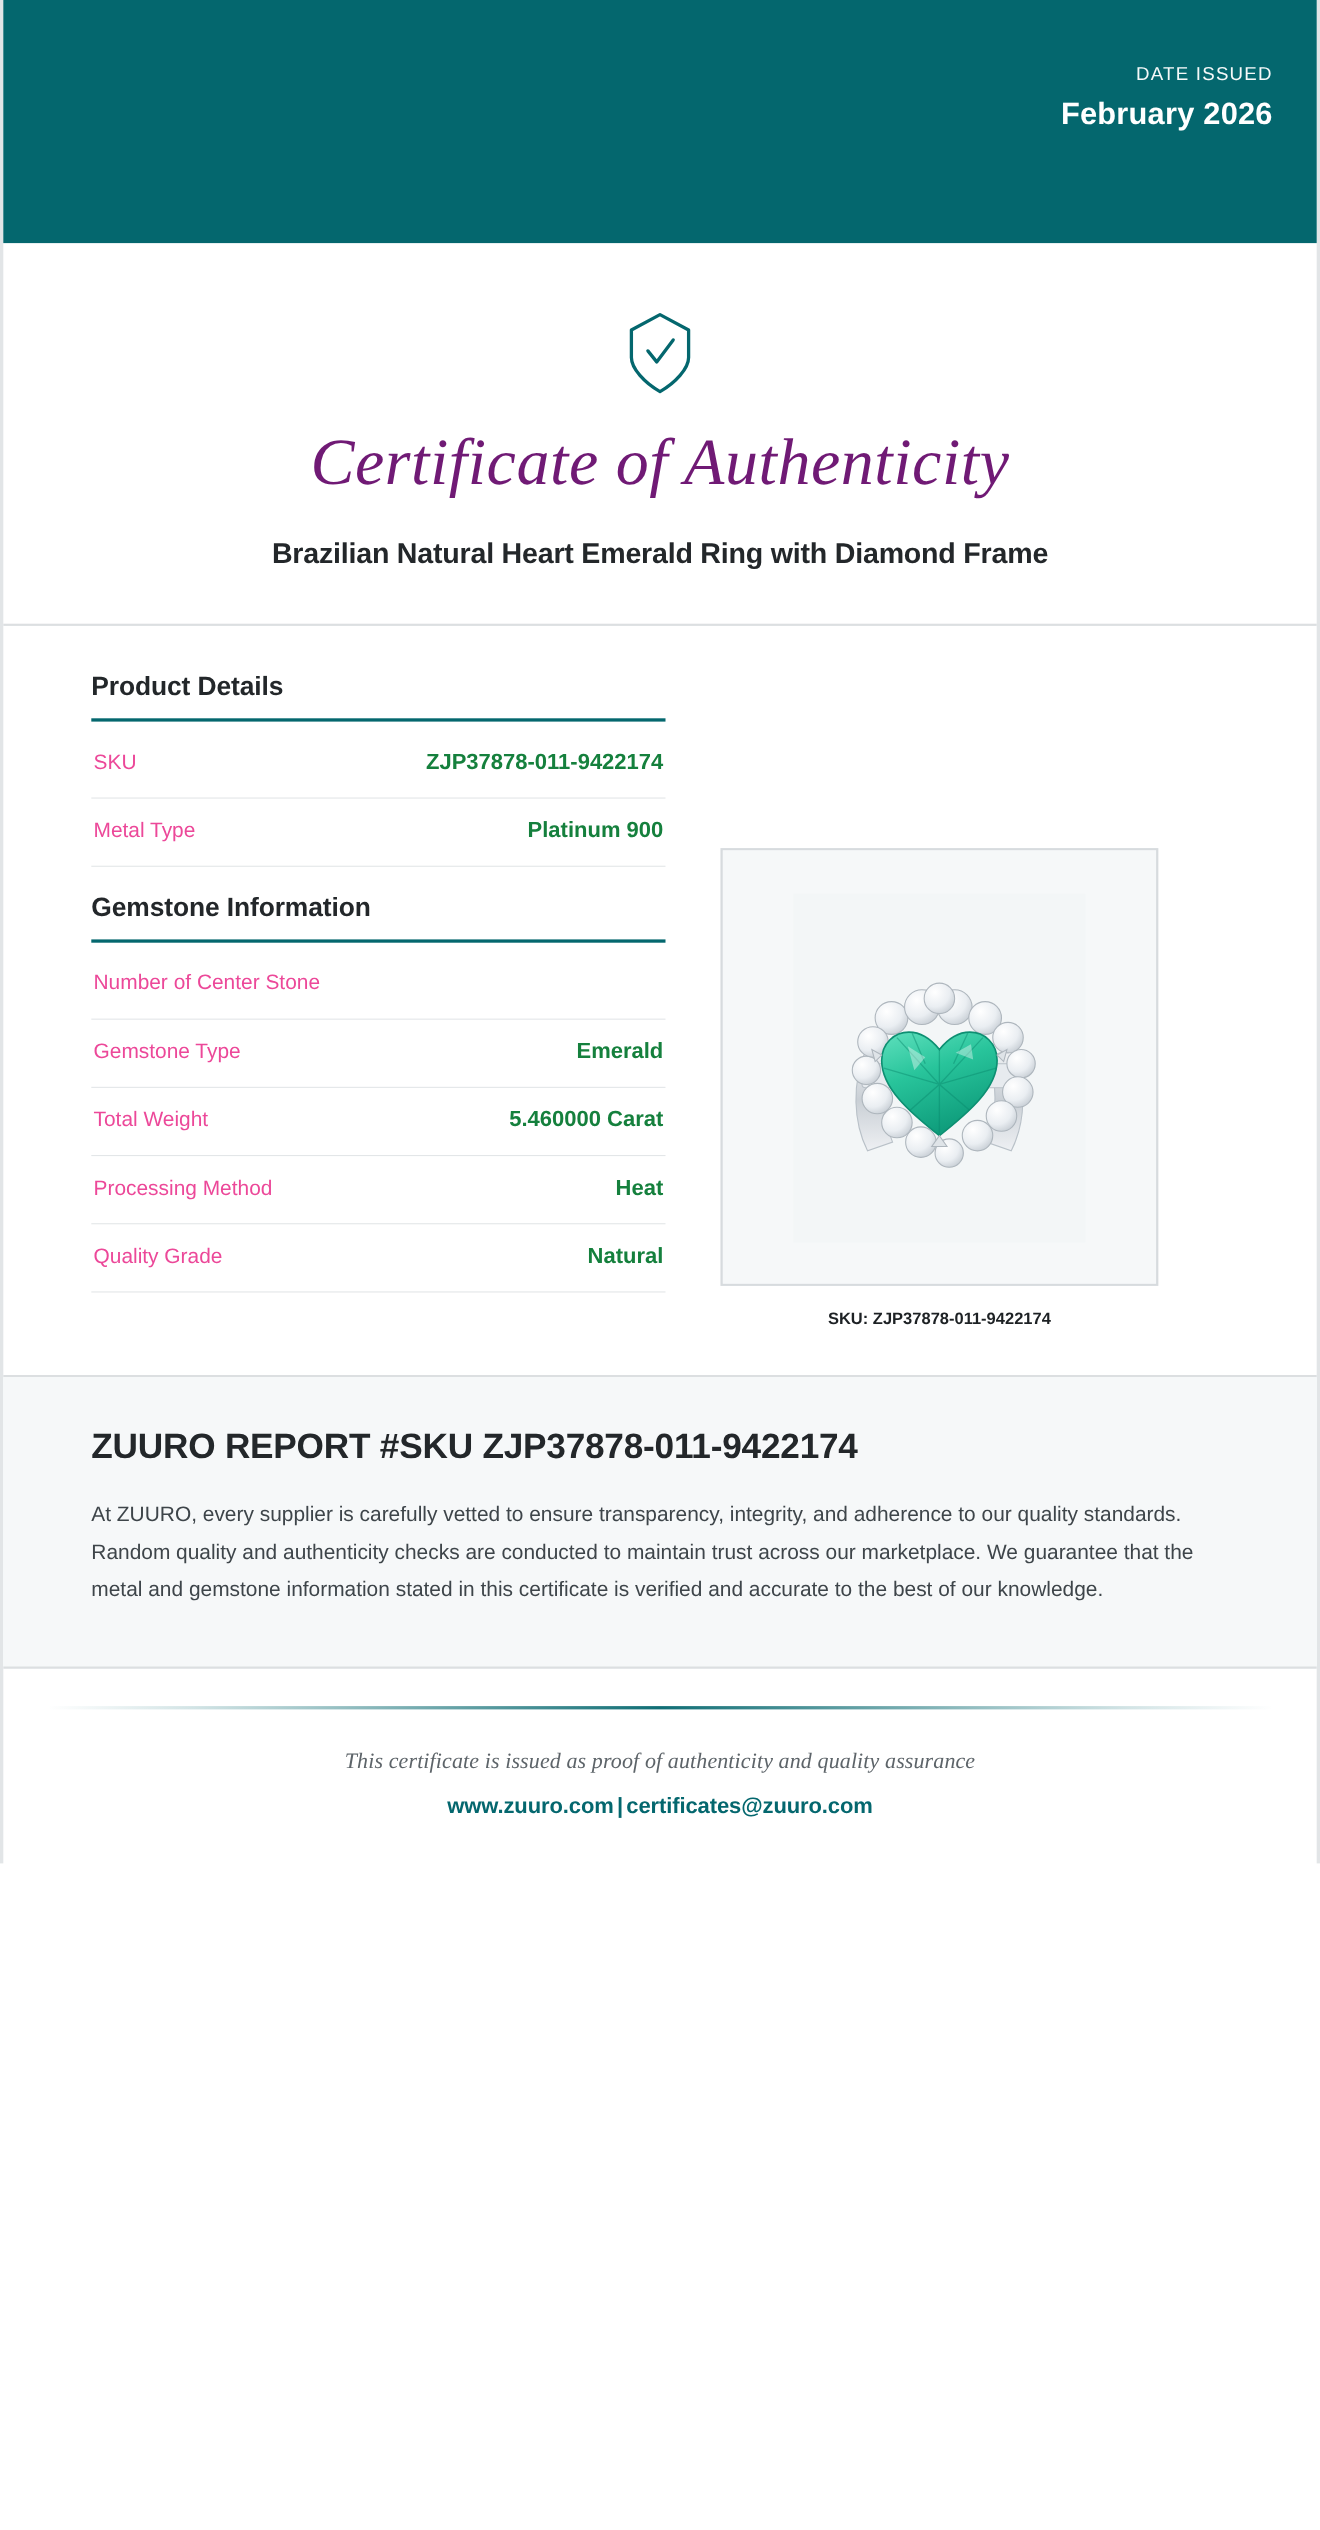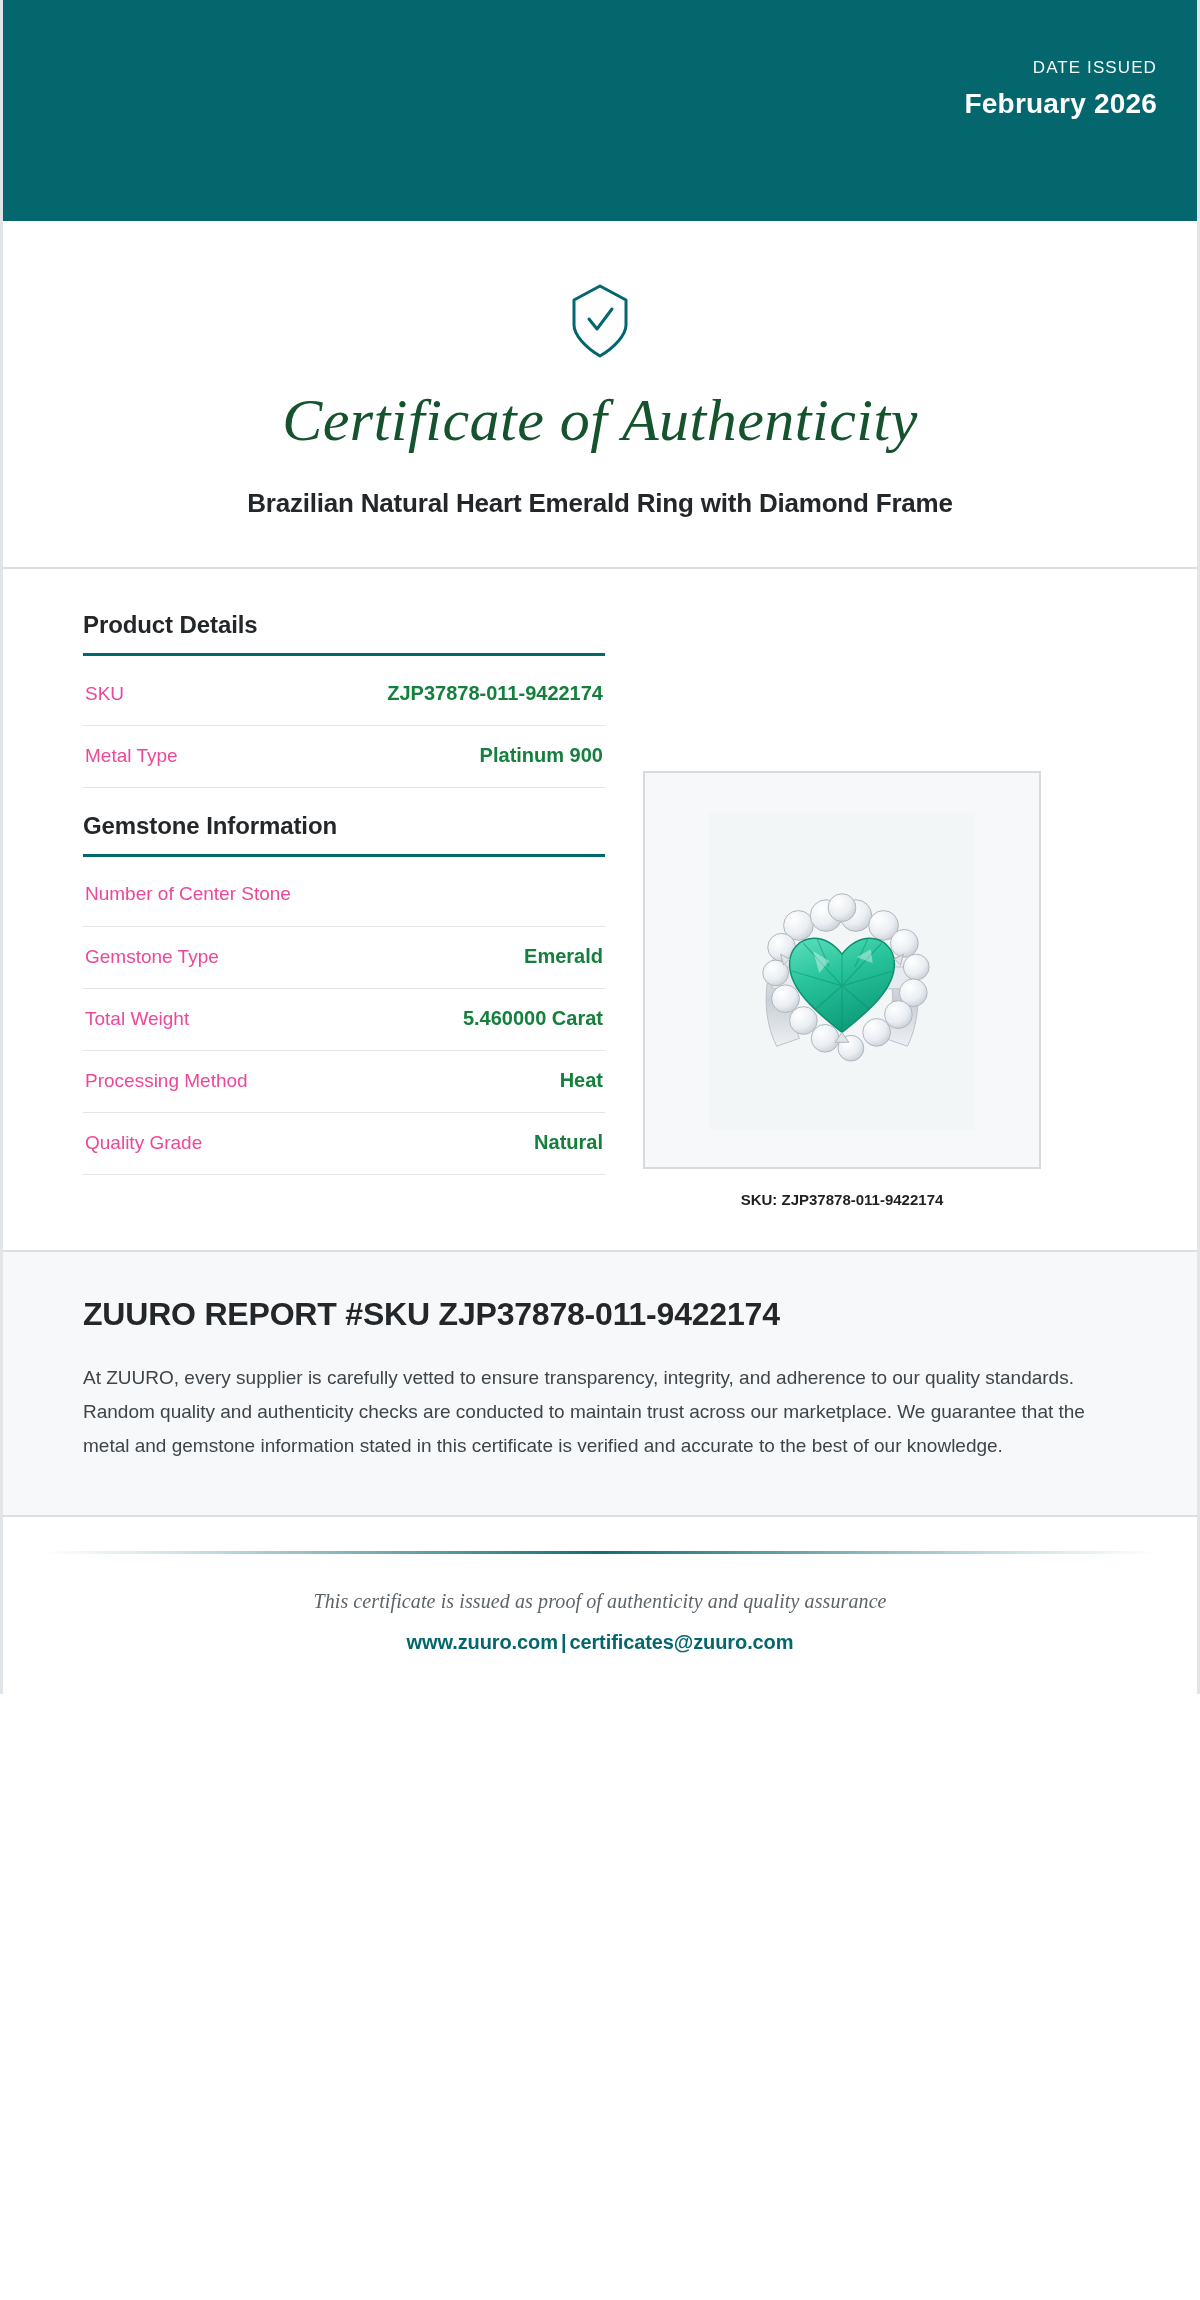--- a/index.html
+++ b/index.html
@@ -61,38 +61,38 @@
   }
   .shield-wrap {
     display: flex;
     justify-content: center;
     margin-bottom: 28px;
   }
   .cert-title {
     font-family: "Liberation Serif", serif;
     font-style: italic;
     font-size: 60px;
-    color: #14532d;
+    color: #701a75;
     font-weight: 400;
     letter-spacing: 0.5px;
     line-height: 1.12;
   }
   .cert-subtitle {
     margin-top: 34px;
     font-size: 26px;
     font-weight: bold;
     color: #23272a;
     letter-spacing: -0.2px;
   }
 
   
   .details-wrap {
     display: flex;
     padding: 42px 40px 42px 40px;
-    gap: 0;
+    gap: 12px;
     border-bottom: 2px solid #dcdfe1;
     align-items: flex-start;
   }
   .details-left {
     width: 600px;
     padding-left: 40px;
     padding-right: 38px;
     flex: none;
   }
   .section-head {

